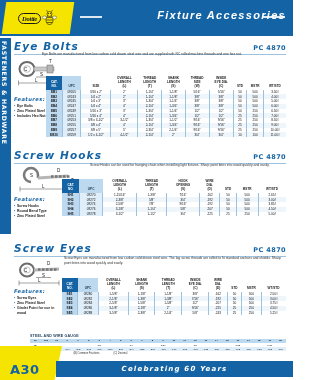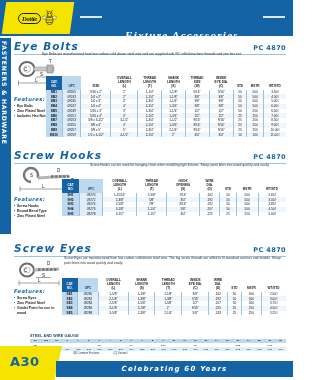--- a/index.html
+++ b/index.html
@@ -18,23 +18,23 @@
     display:flex; align-items:center; justify-content:center;
   }
   .hdr-logo-in { transform:skewX(8deg); display:flex; align-items:center; gap:1px; }
   .logo-pill {
     background:#f5e400; border:1.2px solid #1a1a1a; border-radius:7px;
     padding:1px 3px; font-size:6.5px; font-weight:bold; font-style:italic;
     color:#111; letter-spacing:-.2px; font-family:"Liberation Serif", serif;
   }
   .logo-bee { width:15px; height:16px; }
   .hdr-title {
-    position:absolute; top:9px; left:78px; width:208px; text-align:center;
+    position:absolute; top:9px; left:78px; width:208px; text-align:right;
     color:#fff; font-size:11px; font-weight:bold; font-style:italic;
-    letter-spacing:1.3px; font-family:Liberation Serif, serif;margin-top:20px;
+    letter-spacing:1.3px; font-family:Liberation Sans, sans-serif;
   }
   .hdr-rule { position:absolute; top:16px; height:1.5px; background:#fff; opacity:.85; }
   .hdr-rule.l { left:80px; width:22px; }
   .hdr-rule.r { right:8px; width:22px; }
 
   
   .sidetab {
     position:absolute; left:0; top:38px; width:11px; height:196px;
     background:#1464a5;
   }
@@ -109,21 +109,21 @@
   .gauge tr.g2 td { background:#dfeef9; }
   .gauge-notes { font-size:2.6px; color:#333; margin-top:1px; display:flex; gap:14px; }
 
   
   .foot-yellow {
     position:absolute; left:0; bottom:0; width:62px; height:34px;
     background:#f5e400;
     clip-path:polygon(0 0, 100% 0, 88% 100%, 0 100%);
   }
   .foot-pg {
-    position:absolute; left:10px; bottom:11px;
+    position:absolute; left:10px; bottom:3px;
     font-size:13px; font-weight:bold; color:#1464a5; letter-spacing:.5px;
     font-family:"DejaVu Sans", sans-serif;
   }
   .foot-bar {
     position:absolute; left:56px; bottom:3px; width:237px; height:16px;
     background:#1464a5; display:flex; align-items:center; justify-content:center;
   }
   .foot-bar span {
     color:#fff; font-size:7px; font-weight:bold; font-style:italic;
     letter-spacing:1.2px; font-family:"DejaVu Sans", sans-serif;

